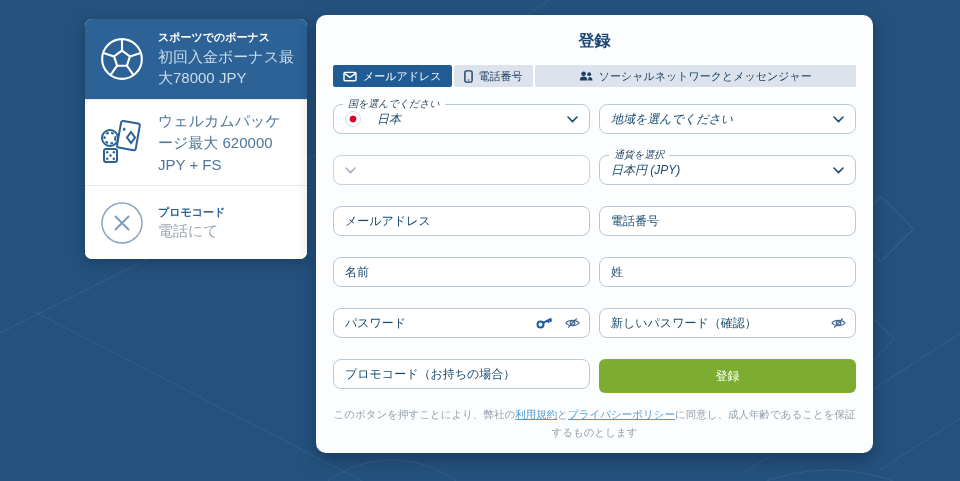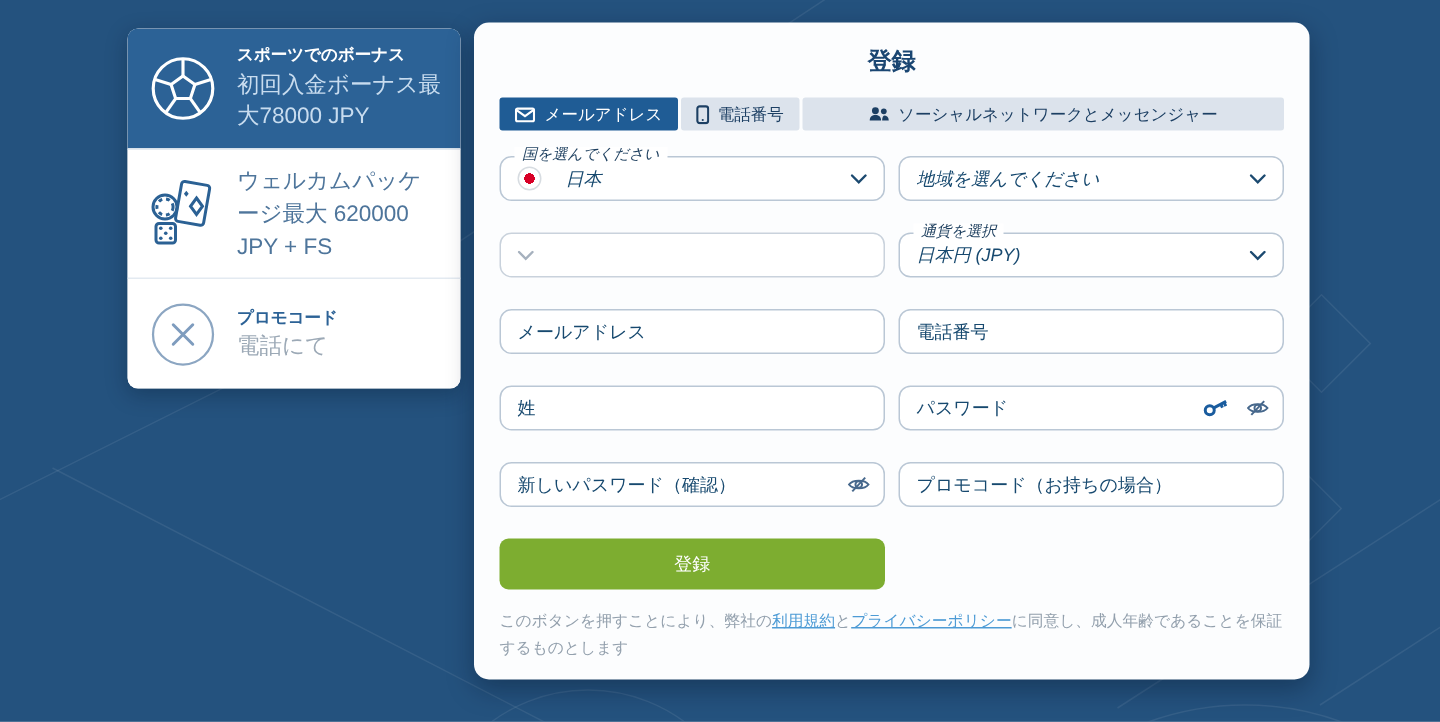--- a/index.html
+++ b/index.html
@@ -37,21 +37,21 @@
   .float-label{position:absolute;top:-7px;left:9px;background:#fff;padding:0 5px;font-size:10px;color:#1C3E5E;line-height:12px;}
   .fieldbox.disabled{border-color:#C9D2DC;color:#A6B1BE;cursor:default;}
   .txt{height:30px;width:100%;border:1px solid #BAC7D5;border-radius:8px;box-sizing:border-box;padding:0 11px;font-size:12px;font-family:inherit;color:#17496F;background:#fff;outline:none;}
   .txt::placeholder{color:#17496F;opacity:1;}
   .pwd-wrap{position:relative;display:flex;align-items:center;}
   .pwd-wrap .txt{padding-right:72px;}
   .pwd-icons{position:absolute;right:10px;display:flex;align-items:center;gap:12px;}
   .flag{width:14px;height:14px;border-radius:50%;border:1px solid #D7DCE1;background:radial-gradient(circle,#D80027 0 35%,#FFFFFF 36%);flex:0 0 auto;}
   .submit-btn{height:34px;border:none;border-radius:6px;background:#7DAD30;color:#fff;font-size:12px;font-family:inherit;cursor:pointer;align-self:center;width:100%;}
 
-  .footer-note{margin:13px auto 0 auto;max-width:530px;text-align:left;font-size:10.5px;line-height:1.7;color:#93A0AD;}
+  .footer-note{margin:13px auto 0 auto;max-width:530px;text-align:center;font-size:10.5px;line-height:1.7;color:#93A0AD;}
   .footer-note a{color:#4D9BD5;text-decoration:underline;cursor:pointer;}
 </style>
 </head>
 <body>
 
 <div class="stage">
 
   <svg class="bg-pattern" viewBox="0 0 960 481">
     <g stroke="rgba(255,255,255,0.08)" stroke-width="1" fill="none">
       <path d="M-30 348 L190 238 L640 -60"></path>
@@ -184,20 +184,21 @@
         <span class="float-label">通貨を選択</span>
         <span class="grow">日本円 (JPY)</span>
         <svg width="11" height="7" viewBox="0 0 11 7" fill="none" stroke="#1C4A70" stroke-width="1.6" stroke-linecap="round">
             <path d="M1 1 L5.5 5.5 L10 1"></path>
           </svg>
       </div>
 
       <input class="txt" type="text" placeholder="メールアドレス" style="">
       <input class="txt" type="text" placeholder="電話番号" style="">
 
+      <input class="txt" type="text" placeholder="名前" style="">
       <input class="txt" type="text" placeholder="姓" style="">
 
       <div class="pwd-wrap">
         <input class="txt" type="text" placeholder="パスワード" style="">
         <span class="pwd-icons">
           <svg width="17" height="12" viewBox="0 0 17 12" fill="none" stroke="#1A5C9E" stroke-width="2">
             <circle cx="4.5" cy="7.5" r="3"></circle>
             <path d="M7.2 5.9 L15.4 1.6"></path>
               <path d="M11.8 3.4 L13 5.8"></path>
               <path d="M14 2.3 L15.2 4.7"></path>

